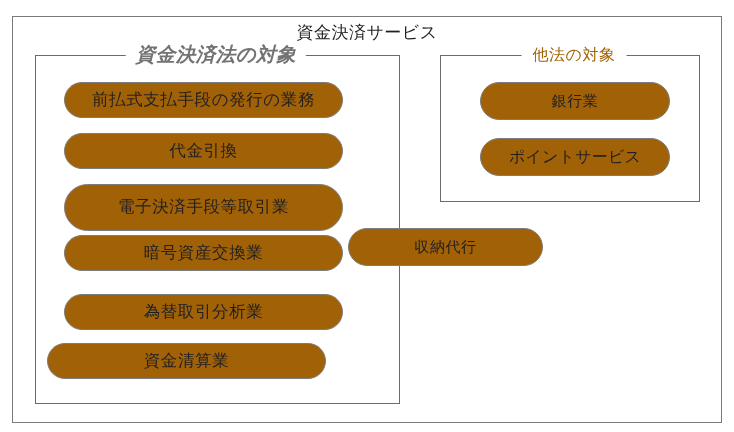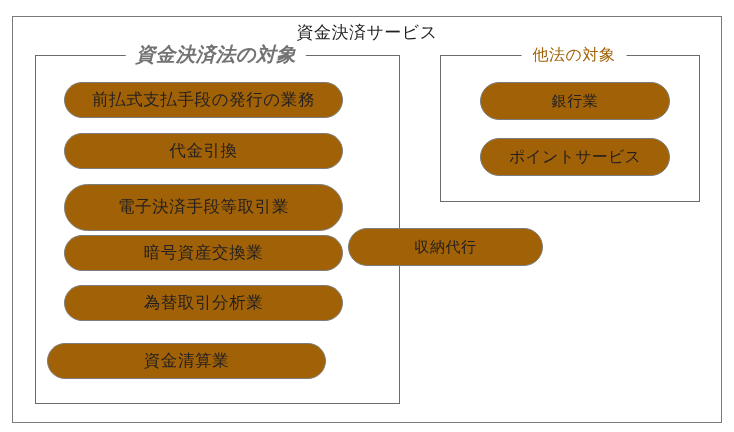--- a/index.html
+++ b/index.html
@@ -97,21 +97,21 @@
   </div>
 
   <div class="pill lvl1" style="left:64px; top:184px; width:279px; height:47px;">
     <span>電子決済手段等取引業</span>
   </div>
 
   <div class="pill lvl1" style="left:64px; top:235px; width:279px; height:36px;">
     <span>暗号資産交換業</span>
   </div>
 
-  <div class="pill lvl1" style="left:64px; top:285px; width:279px; height:36px;font-family:Liberation Serif, serif;">
+  <div class="pill lvl1" style="left:64px; top:294px; width:279px; height:36px;font-family:Liberation Serif, serif;">
     <span>為替取引分析業</span>
   </div>
 
   <div class="pill lvl1" style="left:47px; top:343px; width:279px; height:36px;">
     <span>資金清算業</span>
   </div>
 
   <div class="pill lvl2" style="left:480px; top:82px; width:190px; height:38px;">
     <span>銀行業</span>
   </div>

